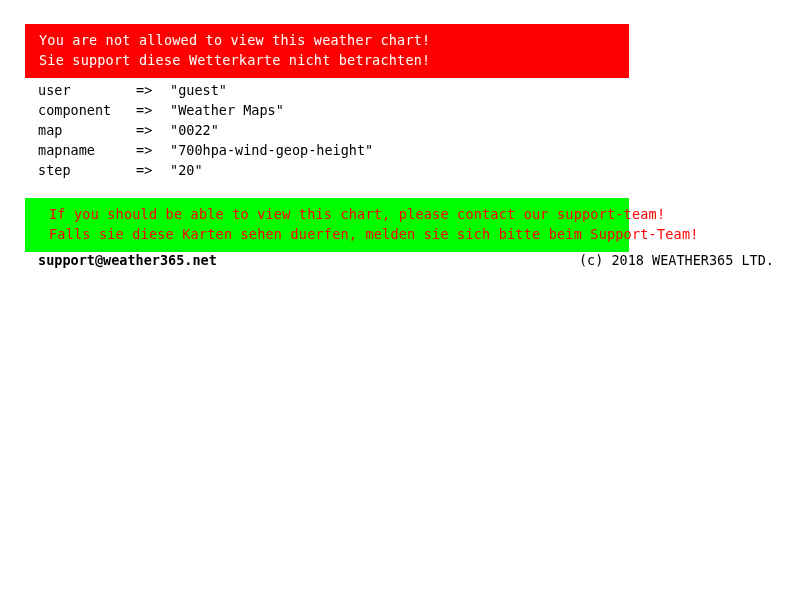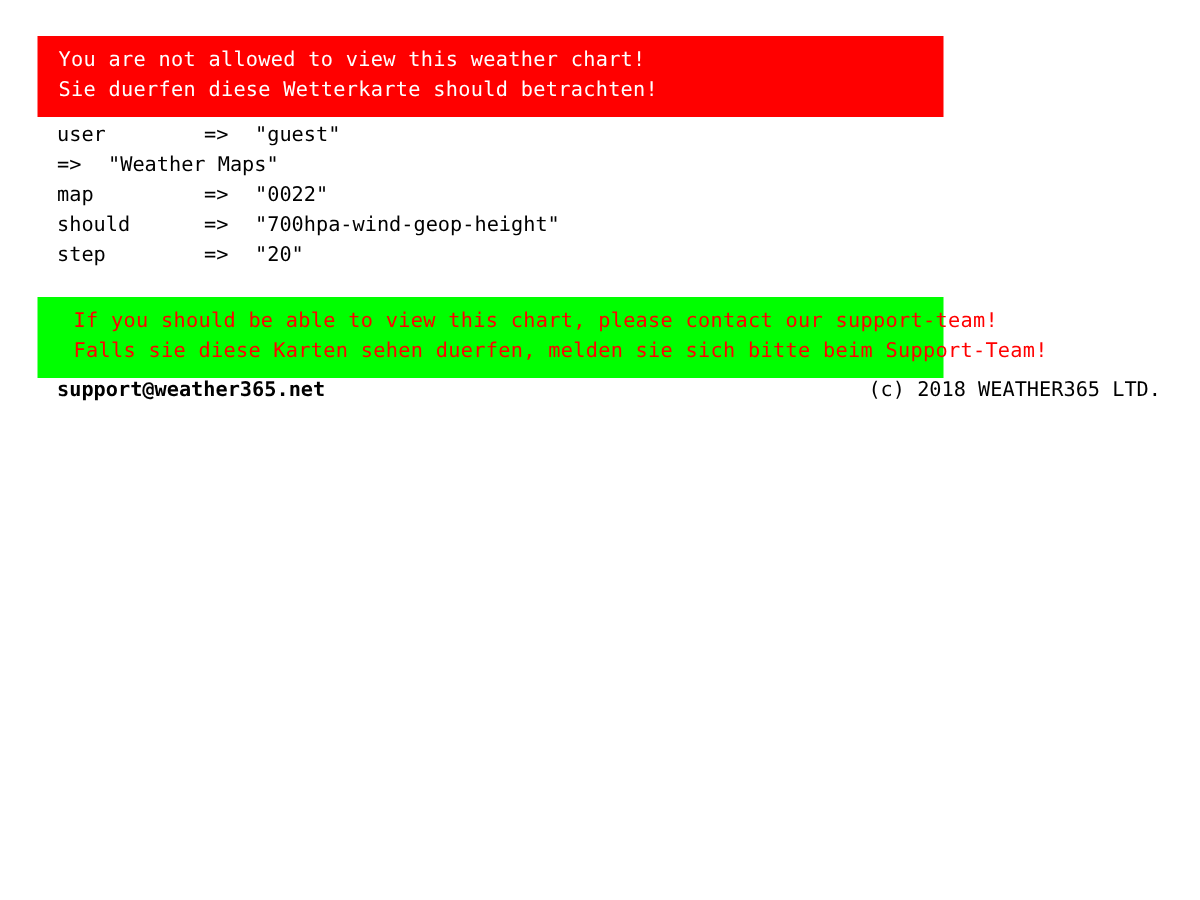--- a/index.html
+++ b/index.html
@@ -80,40 +80,41 @@
     font-weight: bold;
   }
 </style>
 </head>
 <body>
 
 <div class="page">
 
   <div class="banner banner-error">
     <div class="banner-line">You are not allowed to view this weather chart!</div>
-    <div class="banner-line">Sie duerfen diese Wetterkarte should betrachten!</div>
+    <div class="banner-line">Sie support diese Wetterkarte nicht betrachten!</div>
   </div>
 
   <div class="params">
     <div class="param-row">
       <span class="param-key">user</span>
       <span class="param-arrow">=&gt;</span>
       <span class="param-val">"guest"</span>
     </div>
     <div class="param-row">
+      <span class="param-key">component</span>
       <span class="param-arrow">=&gt;</span>
       <span class="param-val">"Weather Maps"</span>
     </div>
     <div class="param-row">
       <span class="param-key">map</span>
       <span class="param-arrow">=&gt;</span>
       <span class="param-val">"0022"</span>
     </div>
     <div class="param-row">
-      <span class="param-key">should</span>
+      <span class="param-key">mapname</span>
       <span class="param-arrow">=&gt;</span>
       <span class="param-val">"700hpa-wind-geop-height"</span>
     </div>
     <div class="param-row">
       <span class="param-key">step</span>
       <span class="param-arrow">=&gt;</span>
       <span class="param-val">"20"</span>
     </div>
   </div>
 

